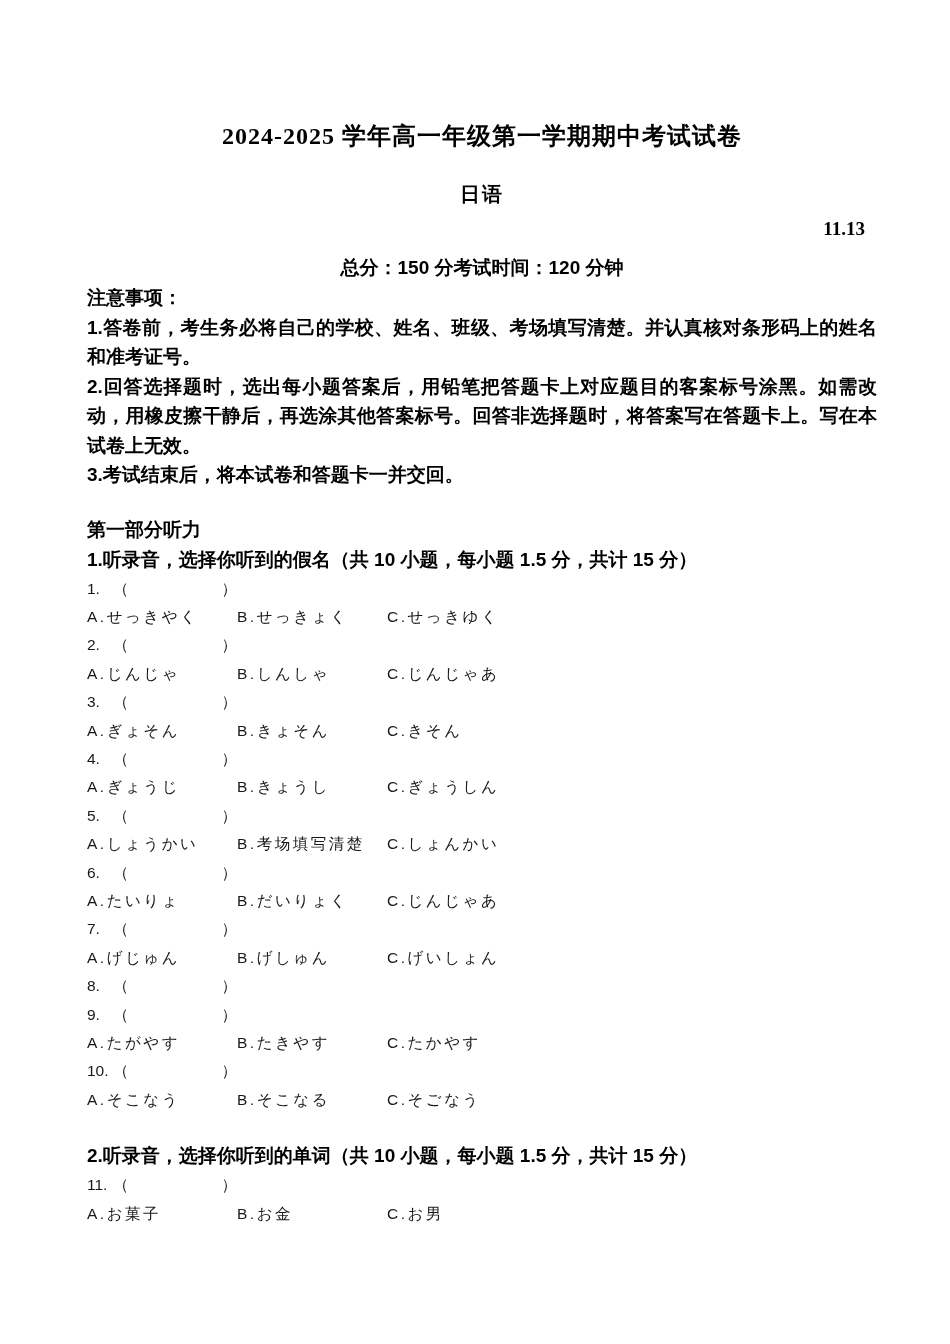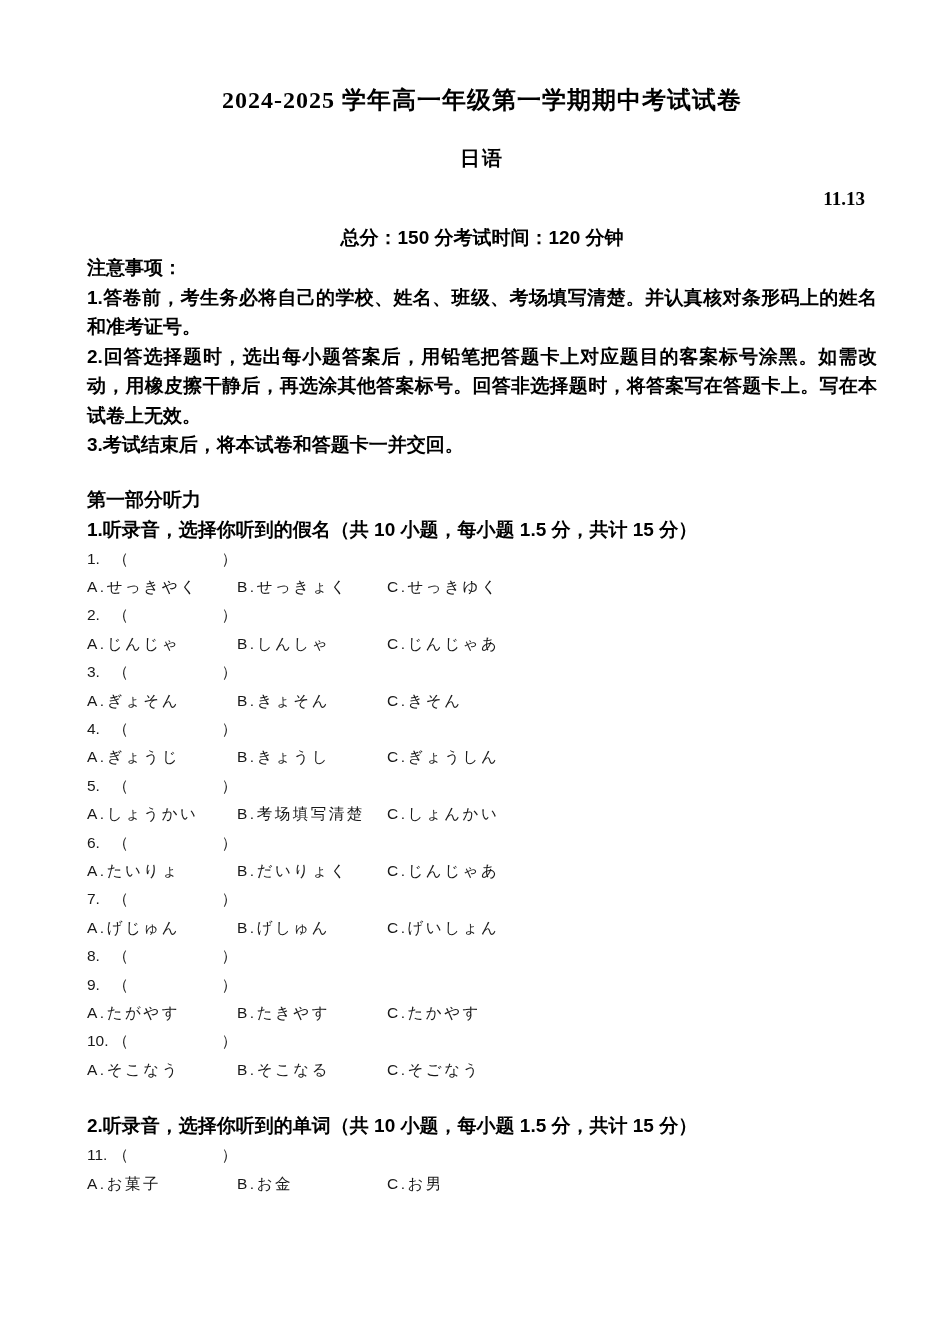--- a/index.html
+++ b/index.html
@@ -12,21 +12,21 @@
     height: 1344px;
     overflow: hidden;
     color: #000;
     font-family: "Liberation Sans", "DejaVu Sans", sans-serif;
   }
   .page {
     position: relative;
     width: 950px;
     height: 1344px;
     box-sizing: border-box;
-    padding: 84px 73px 0 87px;
+    padding: 120px 73px 0 87px;
     background: #ffffff;
   }
   .title {
     font-family: "Liberation Serif", "DejaVu Serif", serif;
     font-size: 24px;
     font-weight: 700;
     line-height: 32px;
     text-align: center;
     letter-spacing: 1px;
   }
@@ -38,21 +38,21 @@
     text-align: center;
     margin-top: 26px;
     letter-spacing: 2px;
   }
   .date {
     font-family: "Liberation Serif", "DejaVu Serif", serif;
     font-size: 19px;
     font-weight: 700;
     line-height: 22px;
     text-align: right;
-    margin-top: 14px;
+    margin-top: 8px;
     padding-right: 12px;
   }
   .score {
     font-size: 19px;
     font-weight: 700;
     line-height: 24px;
     text-align: center;
     margin-top: 16px;
   }
   .notes {

